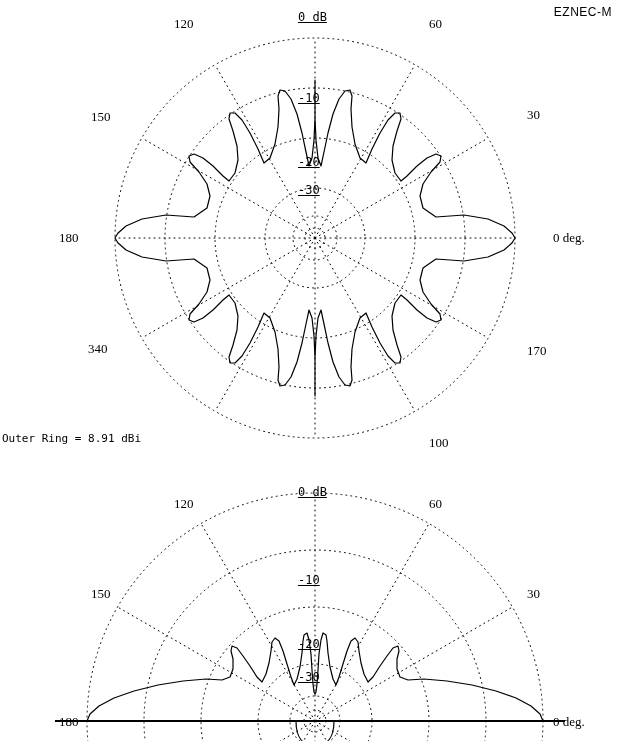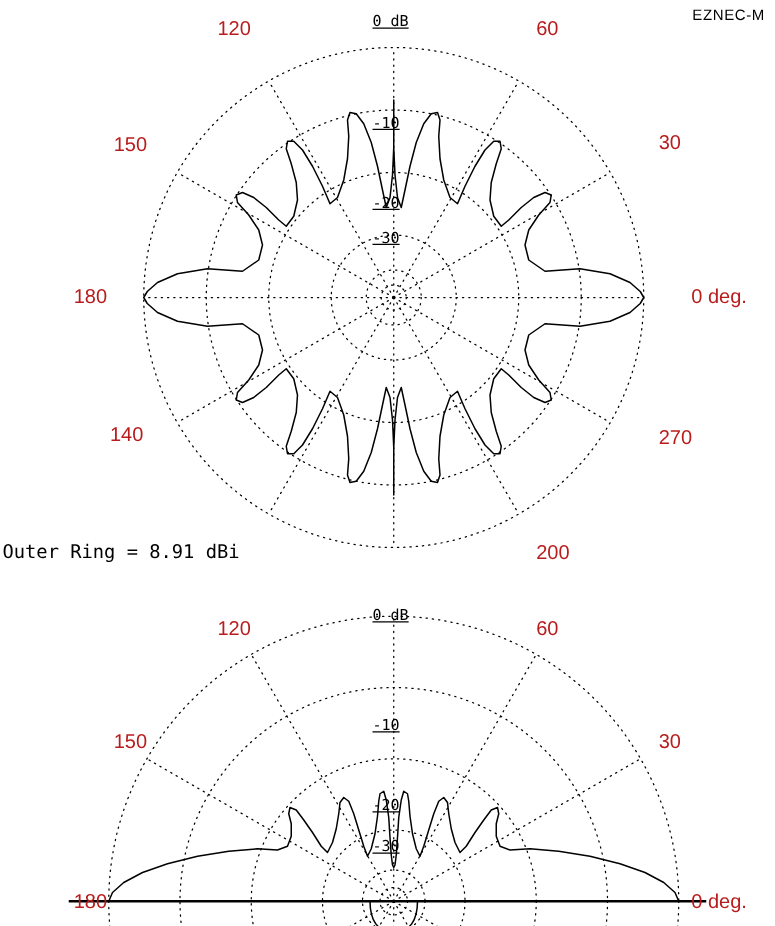--- a/index.html
+++ b/index.html
@@ -25,40 +25,40 @@
 
   .plot svg {
     position: absolute;
     left: 0;
     top: 0;
     overflow: visible;
   }
 
   .label {
     position: absolute;
-    font-family: Liberation Sans, sans-serif;
-    font-size: 16px;
+    font-family: Liberation Serif, serif;
+    font-size: 13px;
     line-height: 12px;
     white-space: pre;
-    color: #b91c1c;
+    color: #000000;
   }
   .app-title {
     position: absolute;
     right: 8px;
     top: 5px;
     font-family: Liberation Sans, sans-serif;
     font-size: 12px;
     letter-spacing: 0.5px;
   }
   .outer-ring-note {
     position: absolute;
     left: 2px;
     top: 432px;
     font-family: "DejaVu Sans Mono", monospace;
-    font-size: 15px;
+    font-size: 11px;
     white-space: pre;
   }
   .ring-label {
     position: absolute;
     font-family: "DejaVu Sans Mono", monospace;
     font-size: 12px;
     white-space: pre;
     background: transparent;
     text-decoration: underline;
   }
@@ -148,23 +148,23 @@
   <div class="ring-label" style="left:298px; top:91px;">-10</div>
   <div class="ring-label" style="left:298px; top:155px;">-20</div>
   <div class="ring-label" style="left:298px; top:183px;">-30</div>
 
   <div class="label" style="left:553px; top:232px;">0 deg.</div>
   <div class="label" style="left:527px; top:109px;">30</div>
   <div class="label" style="left:429px; top:18px;">60</div>
   <div class="label" style="left:174px; top:18px;">120</div>
   <div class="label" style="left:91px;  top:111px;">150</div>
   <div class="label" style="left:59px;  top:232px;">180</div>
-  <div class="label" style="left:88px;  top:343px;">140</div>
-  <div class="label" style="left:429px; top:437px;">200</div>
-  <div class="label" style="left:527px; top:345px;">270</div>
+  <div class="label" style="left:88px;  top:343px;">340</div>
+  <div class="label" style="left:429px; top:437px;">100</div>
+  <div class="label" style="left:527px; top:345px;">170</div>
 
   <div class="outer-ring-note">Outer Ring = 8.91 dBi</div>
 </div>
 
 <div class="plot" id="plot-elevation">
 
   <svg width="620" height="271" viewBox="0 0 620 271">
     <defs>
       <clipPath id="clipEl">
         <rect x="0" y="0" width="620" height="271"></rect>

